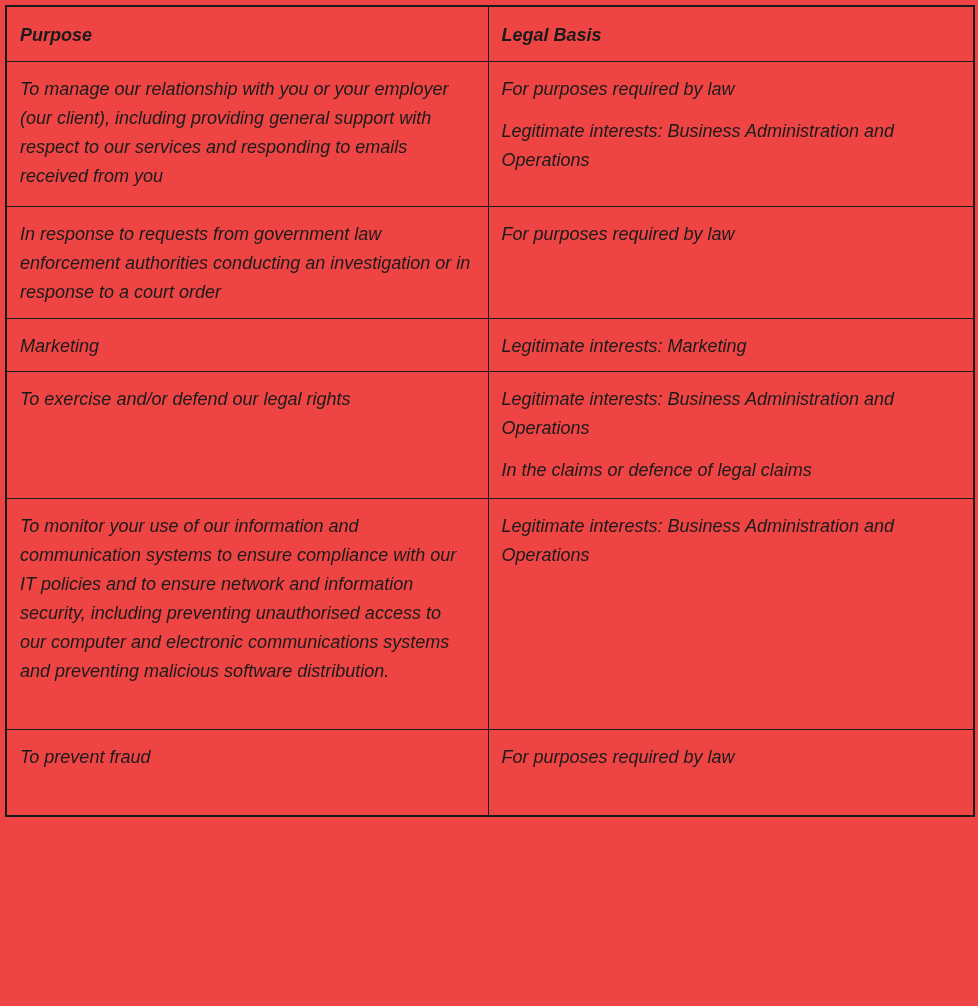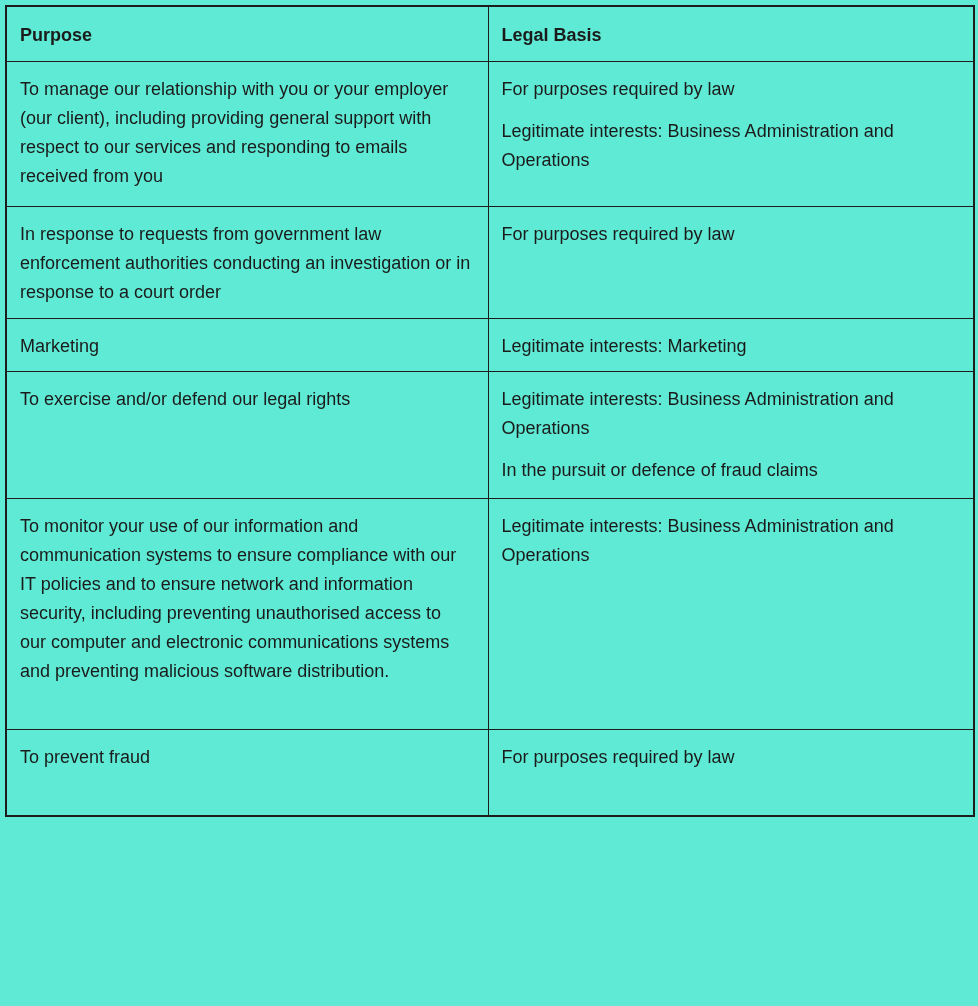--- a/index.html
+++ b/index.html
@@ -5,22 +5,23 @@
   html, body {
     margin: 0;
     padding: 0;
     background: #ffffff;
   }
   .page {
     width: 978px;
     height: 1006px;
     box-sizing: border-box;
     padding: 5px;
-    background: #5eead4;
+    background: #ef4444;
     font-family: "Liberation Sans", sans-serif;
+    font-style: italic;
   }
   table.policy-table {
     border-collapse: collapse;
     width: 968px;
     table-layout: fixed;
     border: 2px solid #1c1c1c;
   }
   .policy-table col.col-purpose { width: 482px; }
   .policy-table col.col-legal   { width: 486px; }
   .policy-table th,
@@ -94,21 +95,21 @@
         <td>
           <p>Legitimate interests: Marketing</p>
         </td>
       </tr>
       <tr class="h-r3">
         <td>
           <p>To exercise and/or defend our legal rights</p>
         </td>
         <td>
           <p>Legitimate interests: Business Administration and Operations</p>
-          <p>In the pursuit or defence of fraud claims</p>
+          <p>In the claims or defence of legal claims</p>
         </td>
       </tr>
       <tr class="h-r5">
         <td>
           <p>To monitor your use of our information and communication systems to ensure compliance with our IT policies and to ensure network and information security, including preventing unauthorised access to our computer and electronic communications systems and preventing malicious software distribution.</p>
         </td>
         <td>
           <p>Legitimate interests: Business Administration and Operations</p>
         </td>
       </tr>

